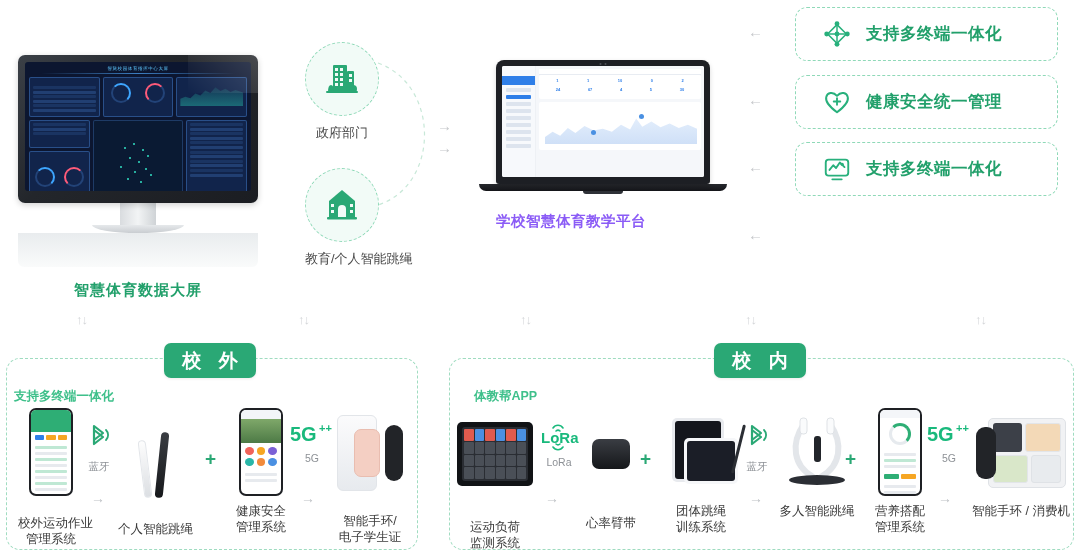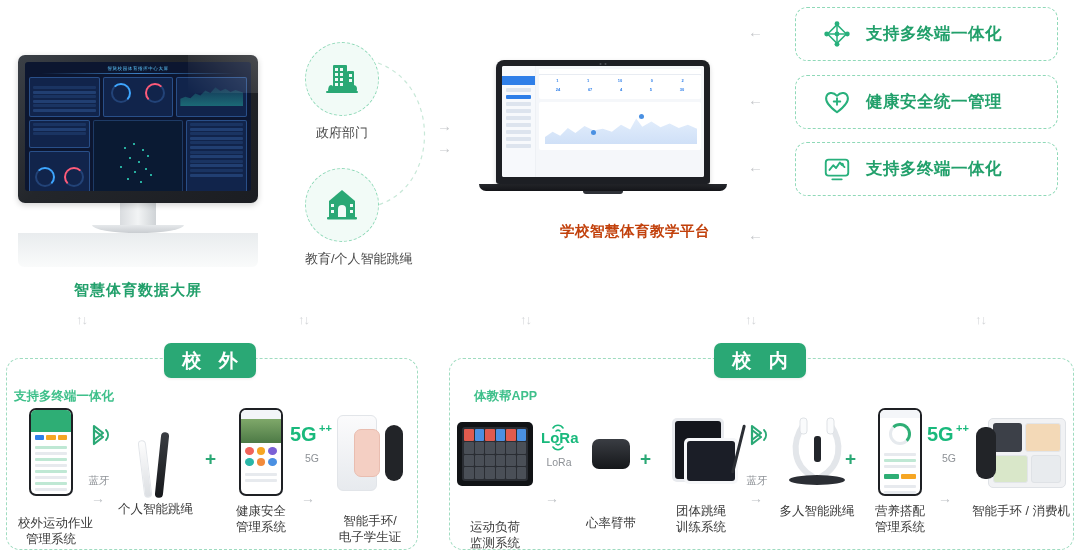--- a/index.html
+++ b/index.html
@@ -98,21 +98,21 @@
   .lt-stat b{ display:block; font-size:4px; color:#2f7fe8;}
   .lt-stat s{ display:block; font-size:3px; color:#9aa5b4; text-decoration:none;}
   .lt-chart{ height:48px; position:relative; background:#fff;border-radius:2px;}
   .lt-area{ position:absolute; left:6px;right:4px;bottom:6px; height:32px;
     background:linear-gradient(to top,#cfe0f7,#e8f1fd);
     clip-path:polygon(0 78%,5% 62%,10% 74%,15% 50%,20% 66%,26% 44%,32% 58%,38% 52%,44% 62%,50% 40%,56% 55%,60% 20%,64% 46%,70% 30%,76% 48%,82% 36%,88% 50%,94% 40%,100% 52%,100% 100%,0 100%);}
   .lt-pt{ position:absolute; width:5px;height:5px;border-radius:50%;background:#4a90e2;}
   .lt-base{ width:248px;height:7px;margin:0 0 0 -17px;border-radius:0 0 7px 7px;
     background:linear-gradient(180deg,#26282d,#141519);}
   .lt-notch{ width:40px;height:3px;margin:0 auto; border-radius:0 0 4px 4px; background:#2e3137;}
-  .caption-lt{ text-align:right; font-size:14.5px; font-weight:bold; color:#c2410c; margin-top:28px; letter-spacing:.5px;}
+  .caption-lt{ text-align:left; font-size:14.5px; font-weight:bold; color:#8b5cf6; margin-top:18px; letter-spacing:.5px;}
 
   
   .feat{
     position:absolute; left:795px; width:263px; height:54px;
     border:1.3px dashed #8fd9b8; border-radius:12px; background:#fff;
     display:flex; align-items:center; gap:14px; padding-left:26px;
   }
   .feat .ficon{ width:30px;height:30px;flex:0 0 30px; color:#28b07c;}
   .feat .ftxt{ font-size:16.5px; font-weight:bold; color:#22a06b; letter-spacing:.5px;}
 
@@ -126,21 +126,21 @@
     display:flex; align-items:center; justify-content:center;
     box-shadow:0 1px 3px rgba(0,0,0,.08);
   }
   .applabel{ position:absolute; font-size:12.5px; font-weight:bold; color:#3fc08b;}
 
   .item{ position:absolute; text-align:center;}
   .item .cap{ font-size:12.5px; color:#3b3b3b; line-height:1.25; white-space:nowrap;}
   .sep{ position:absolute; color:#bfc2c6; font-size:14px;}
   .plus{ position:absolute; color:#2aa875; font-size:19px; font-weight:bold;}
   .tech{ position:absolute; text-align:center; }
-  .tech .tlabel{ font-size:10.5px; color:#8d9196; margin-top:16px;}
+  .tech .tlabel{ font-size:10.5px; color:#8d9196; margin-top:2px;}
 
   
   .phone{ width:44px;height:88px;border-radius:7px;background:#1e2024;padding:2px;}
   .phone .scr{ width:100%;height:100%;border-radius:5px;overflow:hidden;background:#fff;}
   .ph-hdr{ height:22px;background:#2eae75;}
   .ph-row{ height:3px;margin:3px 4px;background:#e7eaee;border-radius:1px;}
   .ph-row.g{ background:#bfe8d4;}
   .ph-chip{ display:flex;gap:2px;padding:3px 4px;}
   .ph-chip i{ flex:1;height:5px;border-radius:1px;background:#2f7fe8;display:block;}
   .ph-chip i.o{ background:#f6a623;}
@@ -461,21 +461,21 @@
       <path d="M20 6 a7 7 0 0 1 0 10" fill="none" stroke="#2aa875" stroke-width="1.8" stroke-linecap="round"></path>
     </svg>
     <div class="tlabel">蓝牙</div>
   </div>
 
   <div class="item" style="left:118px;top:408px;width:70px">
     <div style="height:90px;display:flex;gap:9px;justify-content:center;align-items:flex-end">
       <div class="rope" style="background:linear-gradient(180deg,#fdfdfd,#dcdfe3);border:1px solid #e3e6ea;height:58px;transform:rotate(-7deg)"></div>
       <div class="rope" style="background:linear-gradient(180deg,#3a3d42,#16181b);height:66px;transform:rotate(6deg)"></div>
     </div>
-    <div class="cap" style="margin-top:4px">个人智能跳绳</div>
+    <div class="cap" style="margin-top:24px">个人智能跳绳</div>
   </div>
 
   <div class="plus" style="left:205px;top:448px">+</div>
 
   <div class="item" style="left:228px;top:408px;width:66px">
     <div class="phone" style="margin:0 auto">
       <div class="scr">
         <div style="height:9px;background:#f3f5f8"></div>
         <div style="height:24px;background:linear-gradient(180deg,#7fa86a,#4d7a46)"></div>
         <div class="ph-grid">

